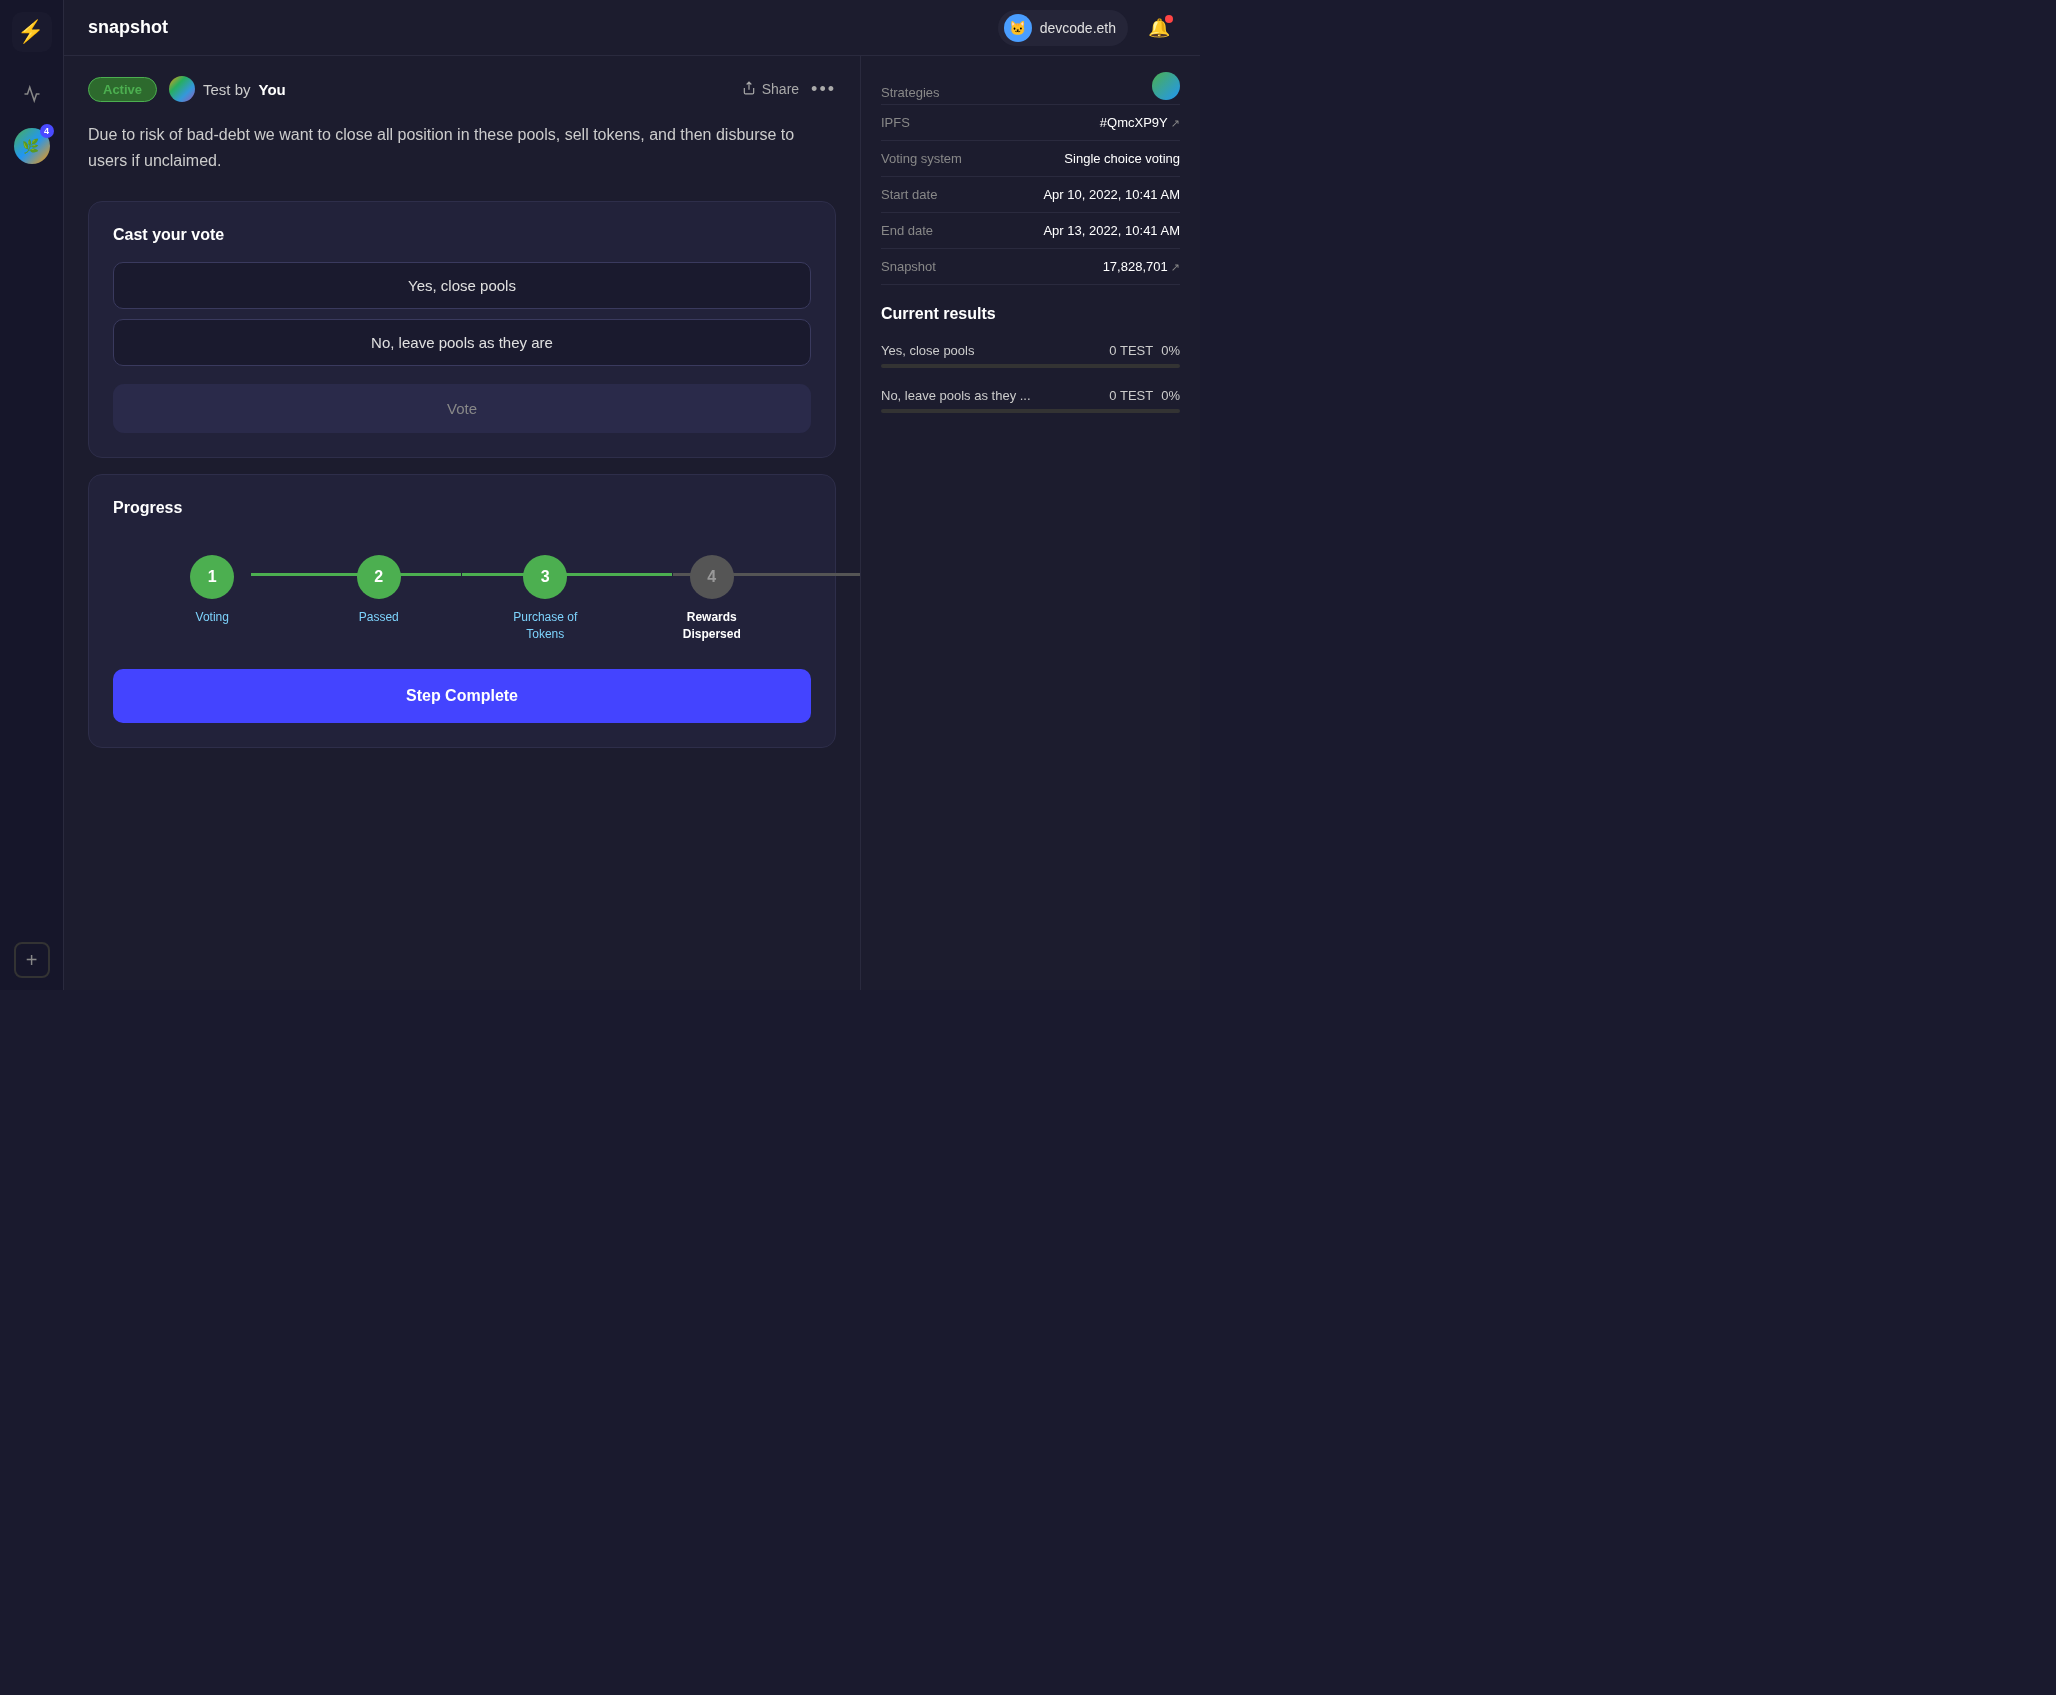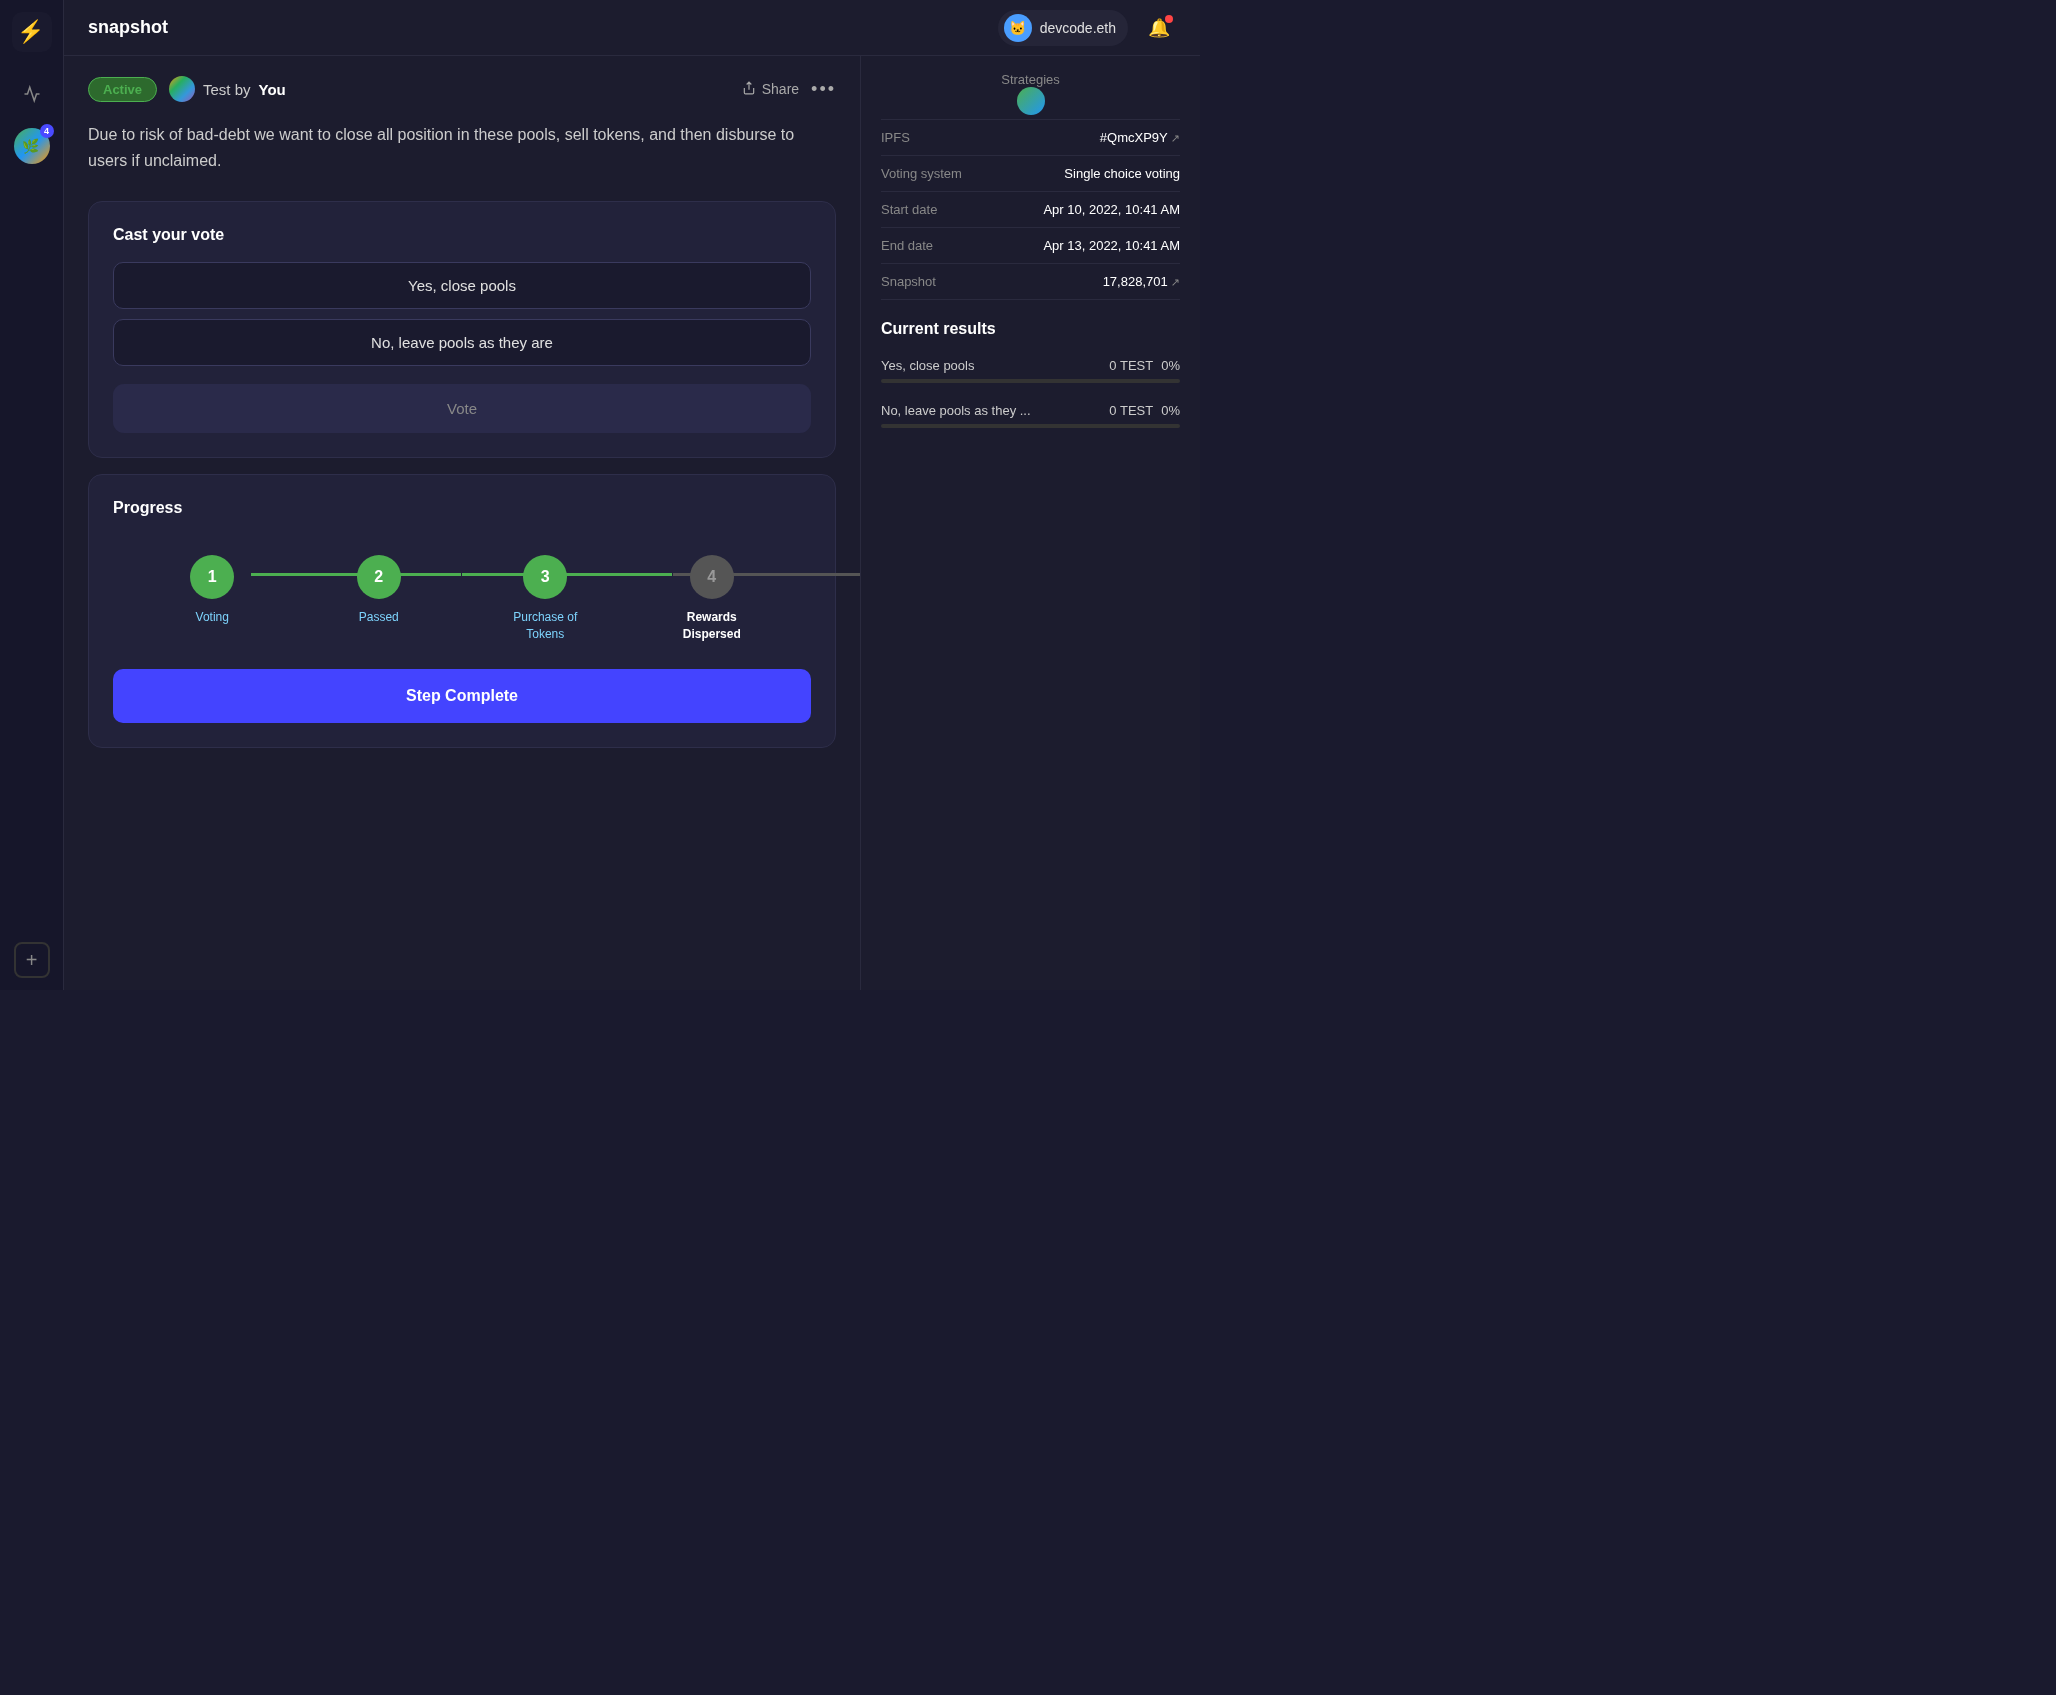--- a/index.html
+++ b/index.html
@@ -459,22 +459,21 @@
       border-radius: 2px;
     }
 
     
     .strategies-header {
       padding-top: 16px;
       padding-bottom: 4px;
       border-bottom: 1px solid #2a2a3e;
       display: flex;
       justify-content: space-between;
-      align-items: center;
-      flex-direction: column;
+      align-items: flex-end;
     }
 
     .strategies-label { color: #888; font-size: 13px; }
 
     .strategies-avatar {
       width: 28px;
       height: 28px;
       border-radius: 50%;
       background: linear-gradient(135deg, #4caf50, #2196f3);
     }

